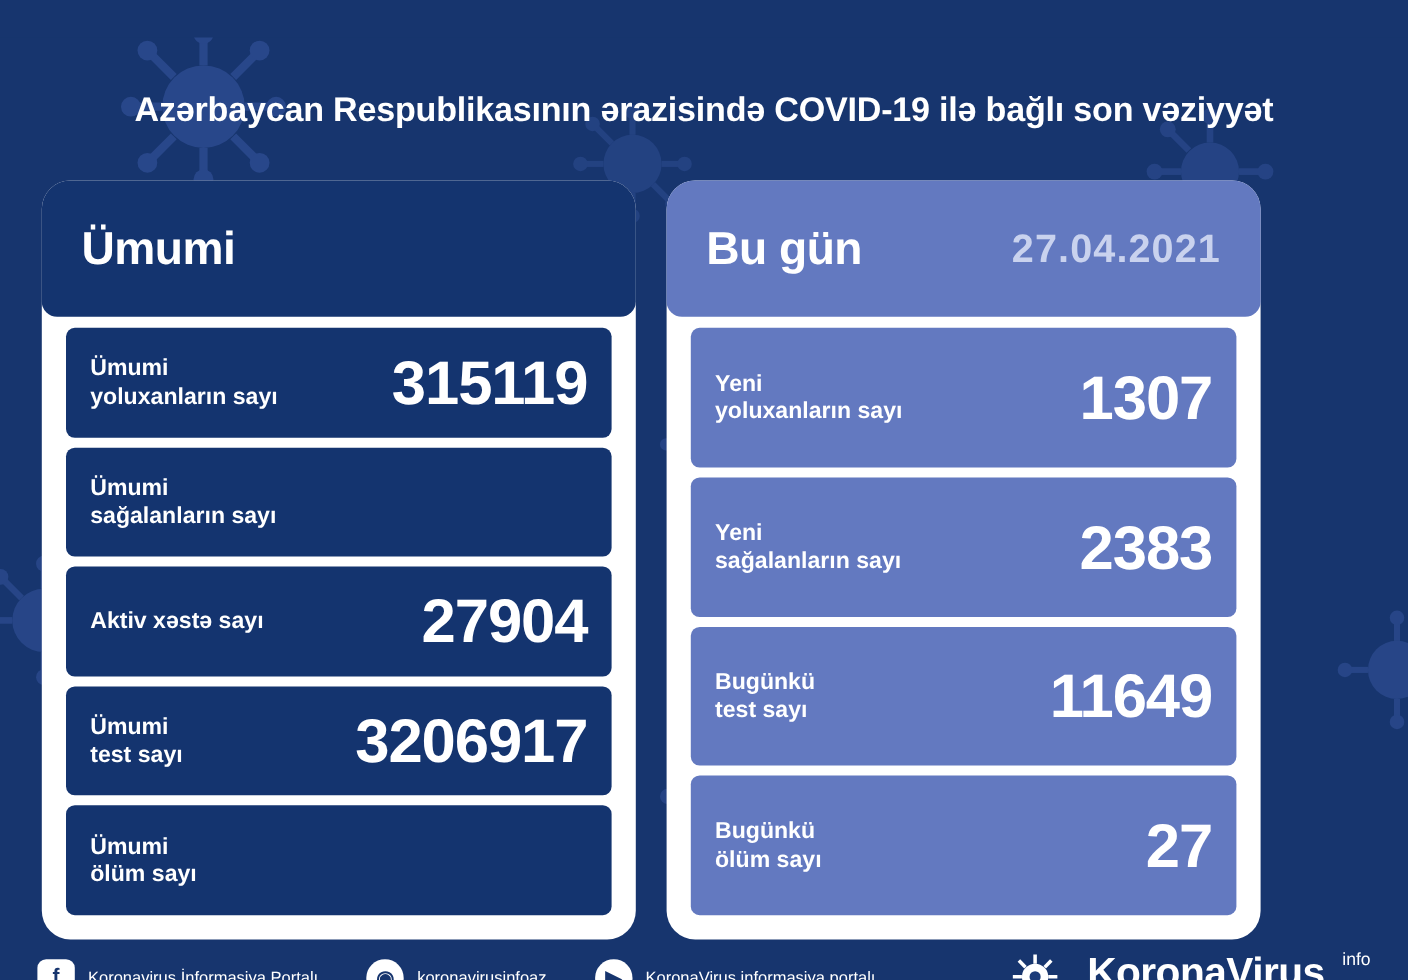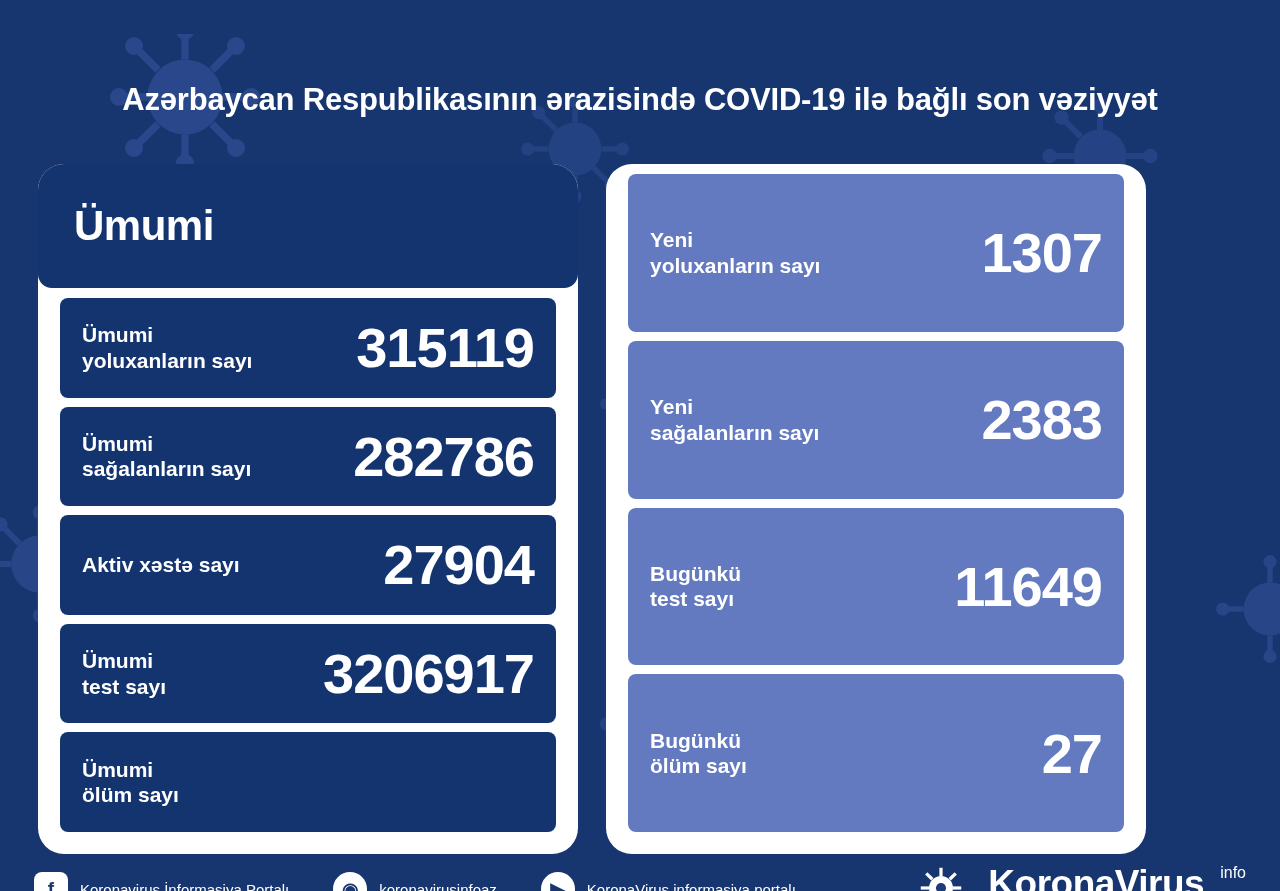--- a/index.html
+++ b/index.html
@@ -327,21 +327,20 @@
             <span>yoluxanların sayı</span>
           </div>
           <div class="row-value">315119</div>
         </div>
 
         <div class="row dark">
           <div class="row-label">
             <span>Ümumi</span>
             <span>sağalanların sayı</span>
           </div>
-          <div class="row-value">282786</div>
         </div>
 
         <div class="row dark">
           <div class="row-label">
             <span>Aktiv xəstə sayı</span>
           </div>
           <div class="row-value">27904</div>
         </div>
 
         <div class="row dark">
@@ -356,20 +355,24 @@
           <div class="row-label">
             <span>Ümumi</span>
             <span>ölüm sayı</span>
           </div>
         </div>
 
       </div>
     </div>
 
     <div class="panel">
+      <div class="panel-head light">
+        <div class="panel-title">Bu gün</div>
+        <div class="panel-date">27.04.2021</div>
+      </div>
       <div class="rows">
 
         <div class="row light">
           <div class="row-label">
             <span>Yeni</span>
             <span>yoluxanların sayı</span>
           </div>
           <div class="row-value">1307</div>
         </div>
 

